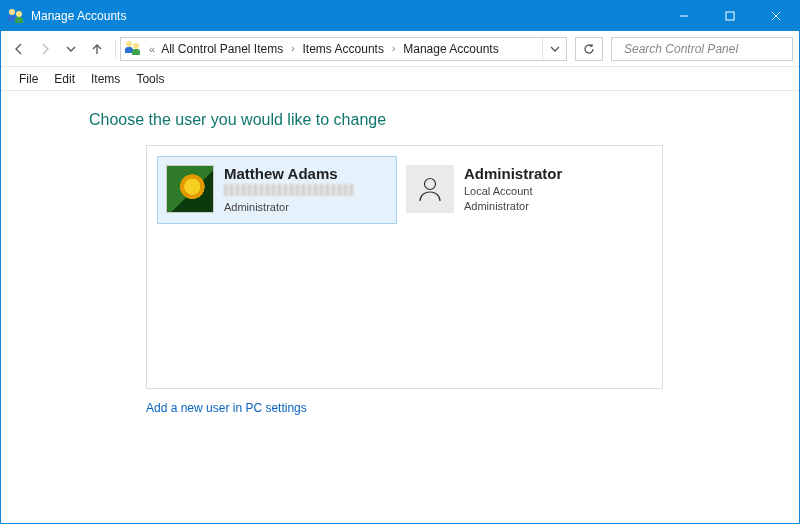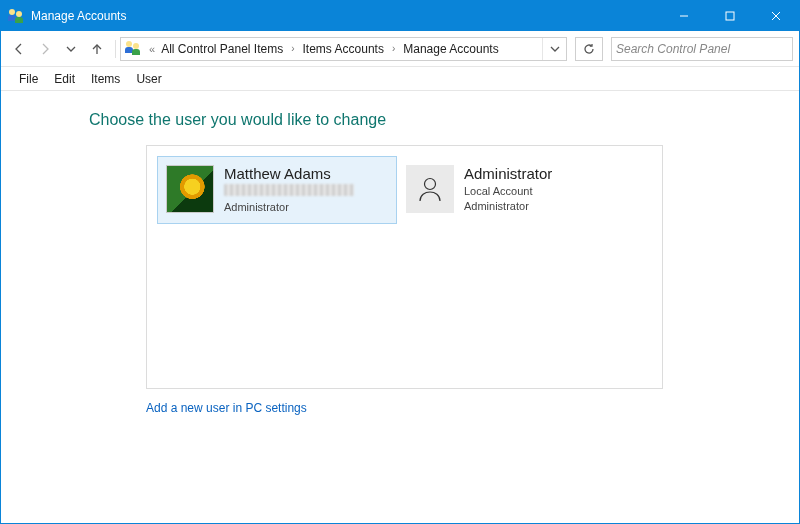--- a/index.html
+++ b/index.html
@@ -26,37 +26,37 @@
   .addr-icon .body1 { position:absolute; width:8px; height:6px; border-radius:3px 3px 0 0; background:#2e6fd6; left:0; top:8px; }
   .addr-icon .head2 { position:absolute; width:6px; height:6px; border-radius:50%; background:#fbe28a; left:8px; top:4px; }
   .addr-icon .body2 { position:absolute; width:8px; height:6px; border-radius:3px 3px 0 0; background:#3aa24a; left:7px; top:10px; }
   .crumbs { display:flex; align-items:center; font-size:12px; color:#222; overflow:hidden; flex:1; }
   .crumbs .chev { color:#777; margin:0 6px; font-size:10px; }
   .crumbs .leading { color:#777; margin:0 4px 0 2px; font-size:11px;}
   .crumb { padding: 2px 2px; white-space:nowrap; }
   .addr-drop { width:24px; height:100%; display:flex; align-items:center; justify-content:center; border-left:1px solid #e6e6e6; }
   .addr-drop svg, .refresh svg { width:12px; height:12px; stroke:#555; stroke-width:1.3; fill:none; }
   .refresh { width:28px; height:24px; border:1px solid #cfcfcf; display:flex; align-items:center; justify-content:center; margin-right:8px; }
-  .searchwrap { width:182px; height:24px; border:1px solid #cfcfcf; display:flex; align-items:center; padding:0 4px;gap:44px; }
+  .searchwrap { width:182px; height:24px; border:1px solid #cfcfcf; display:flex; align-items:center; padding:0 12px;gap:44px; }
   .searchwrap input { flex:1; border:none; outline:none; font-size:12px; font-style:italic; color:#777; background:transparent; }
   .searchwrap input::placeholder { color:#888; font-style:italic; }
   .searchwrap .sicon { width:16px; display:flex; align-items:center; justify-content:center; }
   .searchwrap .sicon svg { width:13px; height:13px; stroke:#666; stroke-width:1.3; fill:none; }
   .menubar { height:24px; display:flex; align-items:center; padding:0 10px; border-bottom:1px solid #e6e6e6; font-size:12px; }
   .menubar .mitem { padding:3px 8px; }
   .content { padding: 20px 0 0 0; }
   .heading { font-size:16px; color:#0f766e; margin: 0 0 16px 88px; font-weight:400; }
   .panel { width:517px; height:244px; border:1px solid #dcdcdc; margin-left:145px; padding:10px; display:flex; align-items:flex-start; }
   .account { display:flex; align-items:flex-start; padding:8px; width:240px; }
   .account.selected { background:#e6f2fb; border:1px solid #a8d2f0; }
   .account.plain { border:1px solid transparent; }
   .avatar-img { width:48px; height:48px; background: radial-gradient(circle at 55% 45%, #f6d020 0 22%, #e29a00 23% 34%, transparent 35%), linear-gradient(135deg,#2e7a28 0 55%,#0c3a0e 55% 100%); border:1px solid #c9c9c9; margin-right:10px; }
   .avatar-placeholder { width:48px; height:48px; background:#eaeaea; display:flex; align-items:center; justify-content:center; margin-right:10px; }
   .avatar-placeholder svg { width:30px; height:30px; stroke:#333; stroke-width:1.2; fill:none; }
-  .acct-lines .name { font-size:15px; font-weight:400; color:#222; margin-bottom:2px; }
+  .acct-lines .name { font-size:15px; font-weight:700; color:#222; margin-bottom:2px; }
   .acct-lines .blur { width:130px; height:12px; background: repeating-linear-gradient(90deg,#cfcfcf 0 3px,#e6e6e6 3px 6px); filter: blur(1.2px); margin:2px 0 4px 0; border-radius:1px; }
   .acct-lines .meta { font-size:11px; color:#444; line-height:1.35; }
   .addlink { display:inline-block; margin:12px 12px 0 145px; font-size:12px; color:#0a63c0; }
 </style>
 </head>
 <body>
 
 <div class="titlebar">
   <div class="app-icon">
     <span class="head1"></span>
@@ -145,21 +145,21 @@
           <line x1="8.5" y1="8.5" x2="12" y2="12"></line>
         </svg>
     </span>
   </div>
 </div>
 
 <div class="menubar">
   <div class="mitem">File</div>
   <div class="mitem">Edit</div>
   <div class="mitem">Items</div>
-  <div class="mitem">User</div>
+  <div class="mitem">Tools</div>
 </div>
 
 <div class="content">
   <div class="heading">Choose the user you would like to change</div>
 
   <div class="panel">
 
     <div class="account selected">
       <div class="avatar-img"></div>
       <div class="acct-lines">

